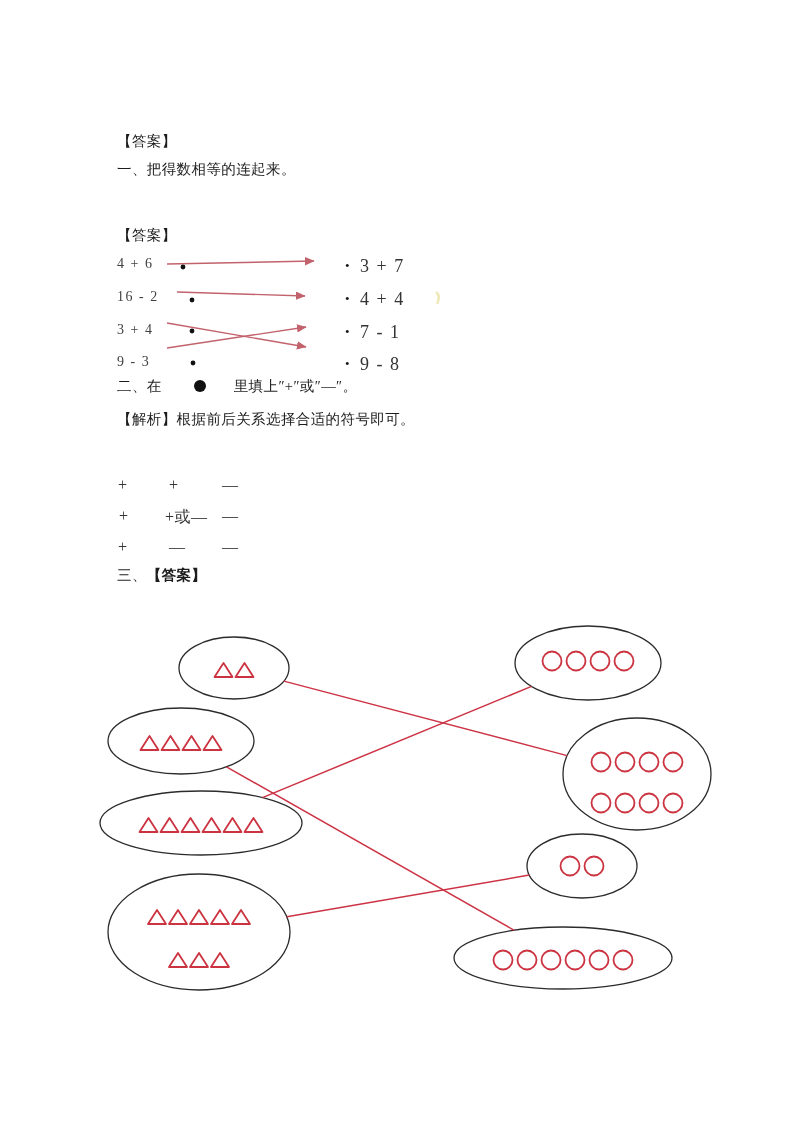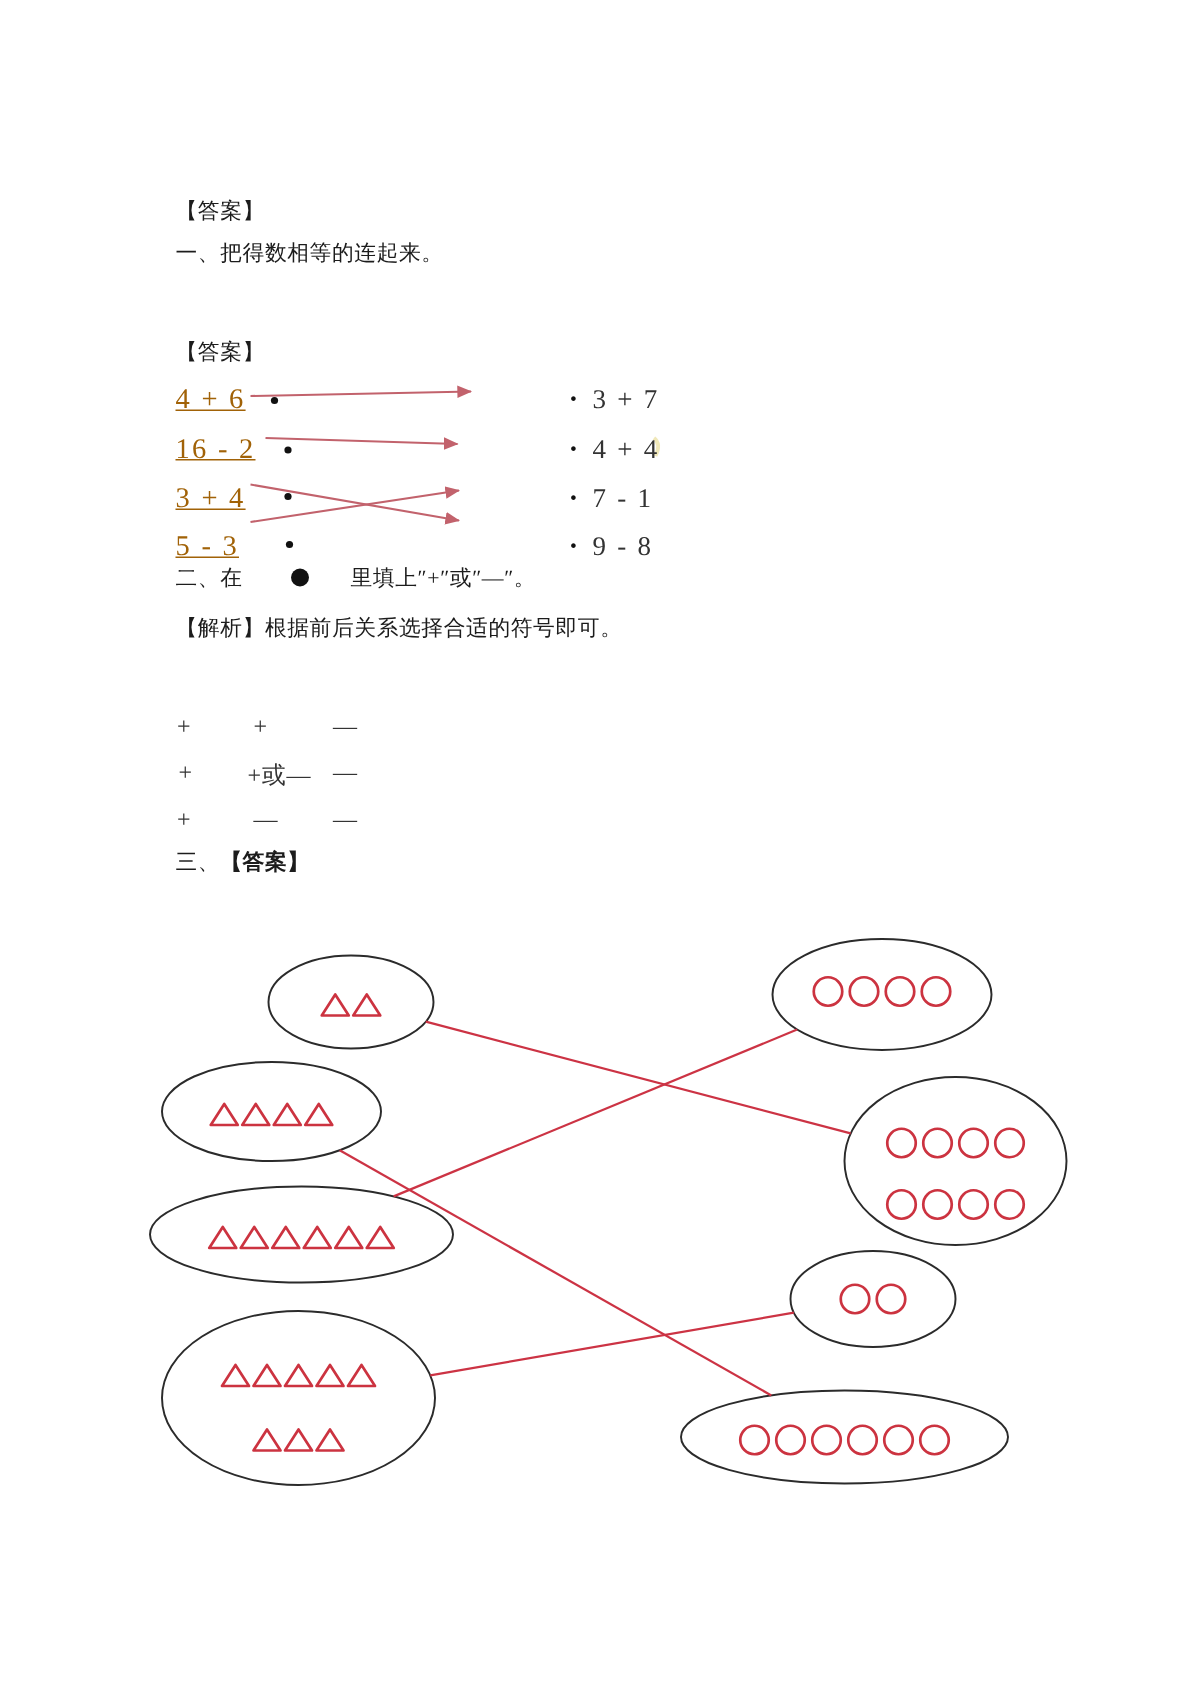--- a/index.html
+++ b/index.html
@@ -17,29 +17,28 @@
     font-size:14.5px;
     line-height:18px;
     letter-spacing:0.4px;
     white-space:pre;
     color:#1c1c1c;
   }
   .bold-seg{font-weight:700;}
   .eq-left{
     position:absolute;
     left:117px;
-    font-size:19px;
+    font-size:14px;
     letter-spacing:1.5px;
     white-space:pre;
-    color:#a16207;
-    text-decoration:underline;
+    color:#404040;
   }
   .eq-right{
     position:absolute;
-    left:380px;
+    left:345px;
     font-size:18px;
     letter-spacing:1.5px;
     white-space:pre;
     color:#333;
     font-family:Liberation Serif, serif;
   }
   .eq-right .bullet{
     font-size:13px;
     margin-right:9px;
     vertical-align:2px;
@@ -141,21 +140,21 @@
       <line x1="286.84586095766315" y1="916.8620709576873" x2="529.2644545843907" y2="875.0875874606533" stroke="#cc3344" stroke-width="1.5"></line>
     </svg>
 
   <div class="t" style="top:132px">【答案】</div>
   <div class="t" style="top:160px">一、把得数相等的连起来。</div>
   <div class="t" style="top:226px">【答案】</div>
 
   <div class="eq-left" style="top:256px">4 + 6</div>
   <div class="eq-left" style="top:289px">16 - 2</div>
   <div class="eq-left" style="top:322px">3 + 4</div>
-  <div class="eq-left" style="top:354px">5 - 3</div>
+  <div class="eq-left" style="top:354px">9 - 3</div>
 
   <div class="eq-right" style="top:256px"><span class="bullet">•</span><span>3 + 7</span></div>
   <div class="eq-right" style="top:289px"><span class="bullet">•</span><span>4 + 4</span></div>
   <div class="eq-right" style="top:322px"><span class="bullet">•</span><span>7 - 1</span></div>
   <div class="eq-right" style="top:354px"><span class="bullet">•</span><span>9 - 8</span></div>
 
   <div class="t" style="top:410px">【解析】根据前后关系选择合适的符号即可。</div>
   <div class="t" style="top:377px"><span>二、在</span><span class="filled-dot"></span><span>里填上″+″或″—″。</span></div>
 
   <span class="sign-cell" style="left:118px;top:476px">+</span>

